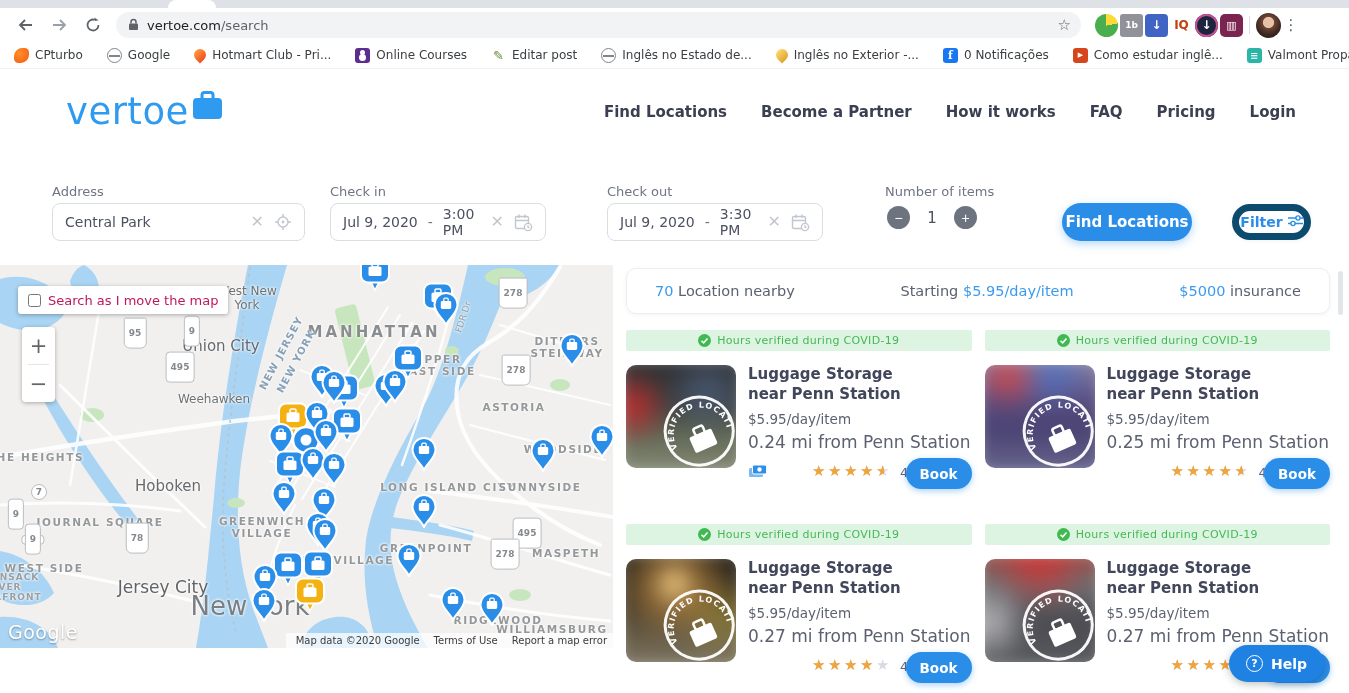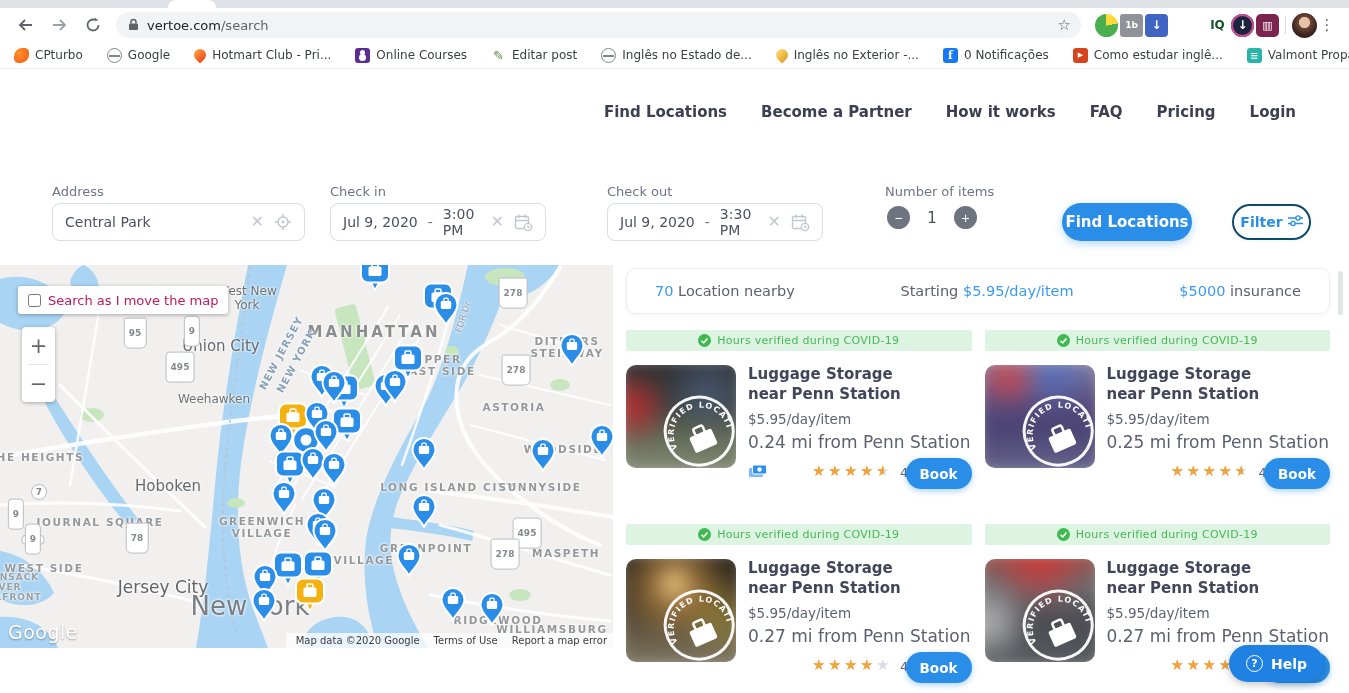--- a/index.html
+++ b/index.html
@@ -15,21 +15,21 @@
   .url-pill { flex:1; max-width:965px; height:26px; background:#f1f3f4; border-radius:14px; display:flex; align-items:center; padding:0 10px 0 12px; margin:0 6px; }
   .url-text { font-size:13px; margin-left:8px; flex:1; white-space:nowrap; overflow:hidden; }
   .url-domain { color:#202124; }
   .url-path { color:#5f6368; }
   .url-star { color:#5f6368; font-size:15px; }
   .ext-row { display:flex; align-items:center; gap:2px; margin-left:8px; }
   .ext { width:23px; height:23px; border-radius:4px; display:flex; align-items:center; justify-content:center; font-weight:bold; font-size:9px; color:#fff; cursor:pointer; }
   .ic-antivirus-extension { background:conic-gradient(#ffd937 0 22%, #49ae4d 22% 100%); border-radius:50%; }
   .ic-onebox-extension { background:#8f9399; border-radius:3px; }
   .ic-video-downloader-extension { background:#3f64c4; font-size:12px; }
-  .ic-iq-extension { background:transparent; color:#14532d; font-size:12px; font-weight:800;margin-left:36px; }
+  .ic-iq-extension { background:transparent; color:#c2410c; font-size:12px; font-weight:800; }
   .ic-downloader-extension { background:#1d2440; border-radius:50%; box-shadow:inset 0 0 0 2px #c74f92; font-size:12px; }
   .ic-analytics-extension { background:#7c2450; border-radius:5px; font-size:11px; }
   .chrome-divider { width:1px; height:18px; background:#dadce0; margin:0 6px; }
   .avatar { width:25px; height:25px; border-radius:50%; background:radial-gradient(circle at 50% 38%, #e8c2a8 26%, #6b4434 30%, #3d2620 62%, #241512 100%); cursor:pointer; }
   .kebab { color:#5f6368; font-size:15px; width:20px; text-align:center; cursor:pointer; }
 
   .bookmarks { height:27px; background:#fff; display:flex; align-items:center; padding:0 14px; border-bottom:1px solid #f0f0f0; }
   .bm-item { display:flex; align-items:center; gap:6px; margin-right:24px; cursor:pointer; white-space:nowrap; }
   .bm-label { font-size:12px; color:#3c4043; }
   .bm-icon { width:15px; height:15px; border-radius:3px; display:flex; align-items:center; justify-content:center; font-size:9px; font-weight:bold; color:#fff; flex:0 0 auto; position:relative; }
@@ -58,21 +58,21 @@
   .f-label { position:absolute; top:30px; font-size:13px; color:#6f7486; }
   .f-box { position:absolute; top:49px; height:38px; border:1px solid #d9dde4; border-radius:8px; background:#fff; display:flex; align-items:center; padding:0 12px; font-size:14px; color:#4b5160; }
   .f-box .grow { flex:1; }
   .icon-x { color:#c2c7cf; font-size:16px; line-height:1; cursor:pointer; padding:0 6px; }
   .f-ico { display:flex; align-items:center; cursor:pointer; padding-left:4px; }
   .date-sep { margin:0 10px; color:#6f7486; }
   .items-ctl { position:absolute; top:52px; display:flex; align-items:center; gap:17px; }
   .step-btn { width:23px; height:23px; border-radius:50%; background:#6d7480; color:#fff; border:none; font-size:14px; line-height:1; cursor:pointer; display:flex; align-items:center; justify-content:center; }
   .items-val { font-size:15px; color:#4b5160; min-width:10px; text-align:center; }
   .find-btn { position:absolute; left:1062px; top:49px; width:130px; height:38px; border:none; border-radius:19px; background:#2a8ee9; color:#fff; font-size:15px; font-weight:600; cursor:pointer; box-shadow:0 3px 8px rgba(42,142,233,.35); font-family:inherit; }
-  .filter-btn { position:absolute; left:1232px; top:50px; width:79px; height:36px; border:2px solid #0c4a6e; border-radius:18px; background:#fff; color:#2a8ee9; font-size:14px; font-weight:600; cursor:pointer; display:flex; align-items:center; justify-content:center; gap:5px; box-shadow:0 1px 4px rgba(0,0,0,.05); font-family:inherit; }
+  .filter-btn { position:absolute; left:1232px; top:50px; width:79px; height:36px; border:7px solid #0c4a6e; border-radius:18px; background:#fff; color:#2a8ee9; font-size:14px; font-weight:600; cursor:pointer; display:flex; align-items:center; justify-content:center; gap:5px; box-shadow:0 1px 4px rgba(0,0,0,.05); font-family:inherit; }
 
   
   .content { display:flex; margin-top:5px; }
 
   
   .map { position:relative; width:613px; height:383px; overflow:hidden; background:#f0efed; flex:0 0 auto; }
   .map-base { position:absolute; left:0; top:0; }
   .map-label { position:absolute; transform:translate(-50%,-50%); white-space:pre-line; text-align:center; color:#6e7275; pointer-events:none; text-shadow:0 0 3px #fff,0 0 3px #fff; }
   .city   { font-size:12px; }
   .city-lg{ font-size:15px; color:#66696d; }
@@ -228,20 +228,29 @@
         </div>
         <div class="bm-item">
           <span class="bm-icon bi-teal">≡</span>
           <span class="bm-label">Valmont Propagan...</span>
         </div>
       </div>
 
   </div>
 
   <div class="site-header">
+    <div class="logo">
+      <span class="logo-text">vertoe</span>
+      <span class="logo-case">
+        <svg width="31" height="28" viewBox="0 0 31 28">
+            <rect x="1" y="7" width="29" height="21" rx="4" fill="#2e9bf1"></rect>
+            <rect x="10" y="1.5" width="11" height="8" rx="2.5" fill="none" stroke="#2e9bf1" stroke-width="3"></rect>
+          </svg>
+      </span>
+    </div>
     <div class="main-nav">
         <div class="nav-item">Find Locations</div>
         <div class="nav-item">Become a Partner</div>
         <div class="nav-item">How it works</div>
         <div class="nav-item">FAQ</div>
         <div class="nav-item">Pricing</div>
         <div class="nav-item">Login</div>
       </div>
   </div>
 

